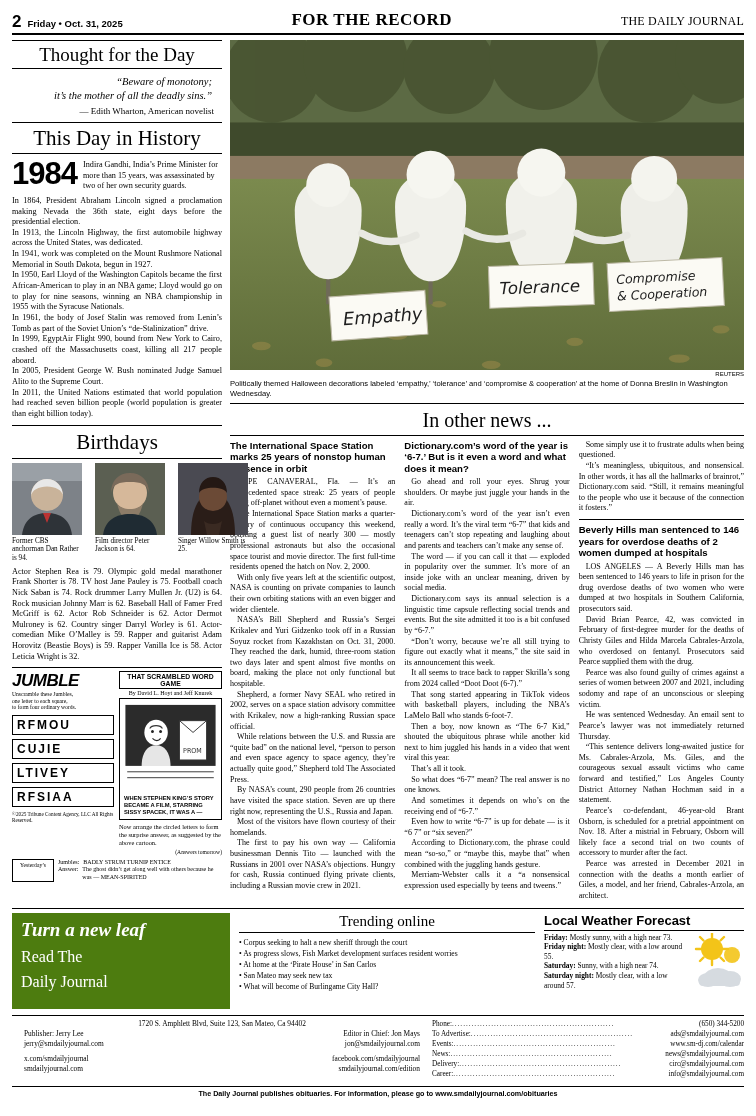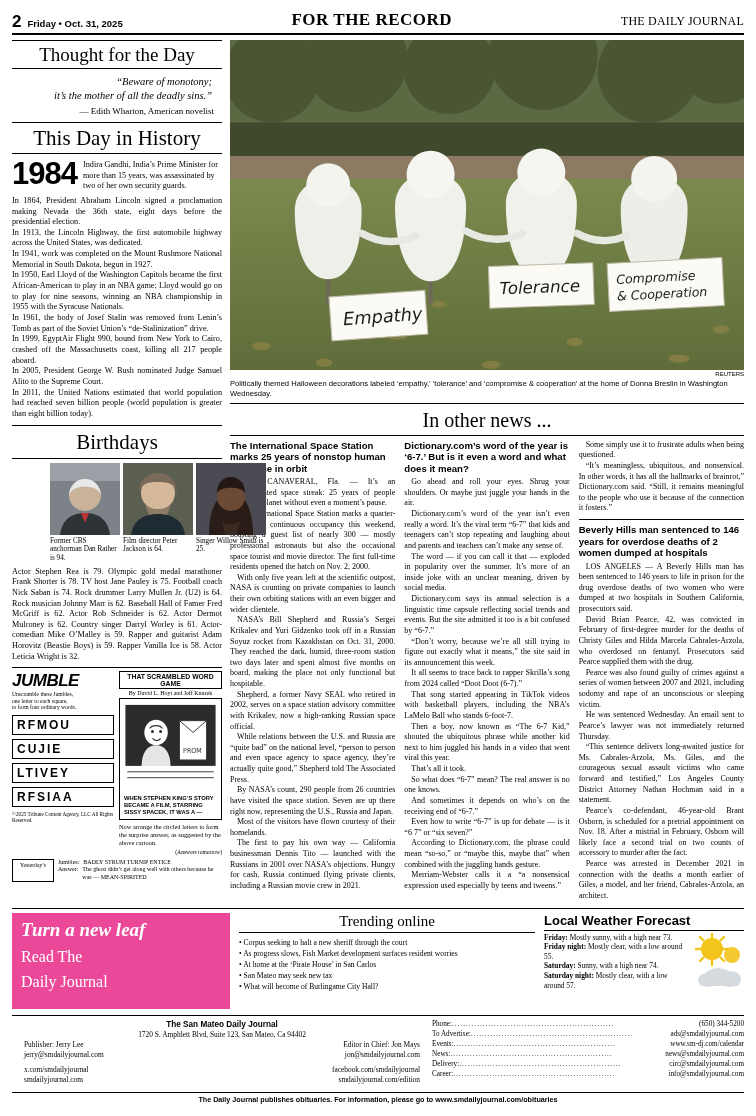--- a/index.html
+++ b/index.html
@@ -33,21 +33,21 @@
 
   .history-box { border-bottom:1px solid #000; }
   .hist-top { display:flex; padding:4px 0 4px; }
   .hist-year { font-family:"Liberation Sans", sans-serif; font-weight:bold; font-size:31px; line-height:1; padding-right:6px; letter-spacing:-1px; }
   .hist-lead { font-size:8.2px; line-height:1.28; padding-top:2px; }
   .hist-items { font-size:8.2px; line-height:1.3; text-align:justify; padding-bottom:5px; }
   .hist-items p { margin:0 0 0 0; }
 
   
   .bd-h { font-family:"Liberation Serif", serif; font-size:21px; text-align:center; padding:4px 0 3px; }
-  .bd-photos { display:flex; gap:3px;margin-left:38px; }
+  .bd-photos { display:flex; gap:13px; }
   .bd-ph { width:70px; }
   .bd-img { width:70px; height:72px; position:relative; overflow:hidden; background:#777; }
   .bd-cap { font-size:7.2px; line-height:1.2; padding-top:2px; }
   .bd-text { font-size:8.2px; line-height:1.3; text-align:justify; padding-top:4px; }
 
   
   .jumble-wrap { border-top:1px solid #000; margin-top:5px; padding-top:3px; display:flex; gap:5px; }
   .jum-left { width:102px; }
   .jum-logo { font-family:"Liberation Sans", sans-serif; font-weight:bold; font-style:italic; font-size:17px; letter-spacing:-0.5px; }
   .jum-sub { font-size:5.6px; line-height:1.15; }
@@ -73,21 +73,21 @@
   .ncol { flex:1; }
   .story-h { font-family:"Liberation Sans", sans-serif; font-weight:bold; font-size:9.6px; line-height:1.2; padding-bottom:3px; }
   .story-b { font-size:8px; line-height:1.33; text-align:justify; }
   .story-b p { margin:0; text-indent:7px; }
   .story-b p.first { text-indent:7px; }
   .divider { border-top:1px solid #000; margin:5px 0 4px; }
 
   
   .bottom { display:flex; gap:9px; margin-top:6px; border-top:1px solid #000; padding-top:4px; }
   .ad { width:218px; }
-  .ad-box { background:#ec4899; color:#fff; height:96px; padding:7px 9px; }
+  .ad-box { background:#4d7c0f; color:#fff; height:96px; padding:7px 9px; }
   .ad-l1 { font-family:"Liberation Serif", serif; font-weight:bold; font-style:italic; font-size:19px; line-height:1.05; }
   .ad-l2 { font-family:"Liberation Serif", serif; font-size:16px; line-height:1.1; padding-top:8px; }
   .trend { flex:1; }
   .trend-h { font-family:"Liberation Serif", serif; font-size:15px; text-align:center; }
   .trend-list { font-size:7.6px; line-height:1.45; padding-top:2px; }
   .weather { width:200px; }
   .weather-h { font-family:"Liberation Sans", sans-serif; font-weight:bold; font-size:13px; }
   .weather-body { display:flex; gap:4px; }
   .weather-text { flex:1; font-size:7.4px; line-height:1.3; }
   .weather-text b { font-weight:bold; }
@@ -456,21 +456,20 @@
             </g>
             <circle cx="40" cy="22" r="8" fill="#f3c419" opacity="0.9"></circle>
           </svg>
         </div>
       </div>
     </div>
   </div>
 
   <div class="footer">
     <div class="f-left">
-      <div class="f-name">The San Mateo Daily Journal</div>
       <div>1720 S. Amphlett Blvd, Suite 123, San Mateo, Ca 94402</div>
       <div class="f-row">
         <span>Publisher: Jerry Lee</span>
         <span>Editor in Chief: Jon Mays</span>
       </div>
       <div class="f-row">
         <span>jerry@smdailyjournal.com</span>
         <span>jon@smdailyjournal.com</span>
       </div>
       <div style="height:5px"></div>

